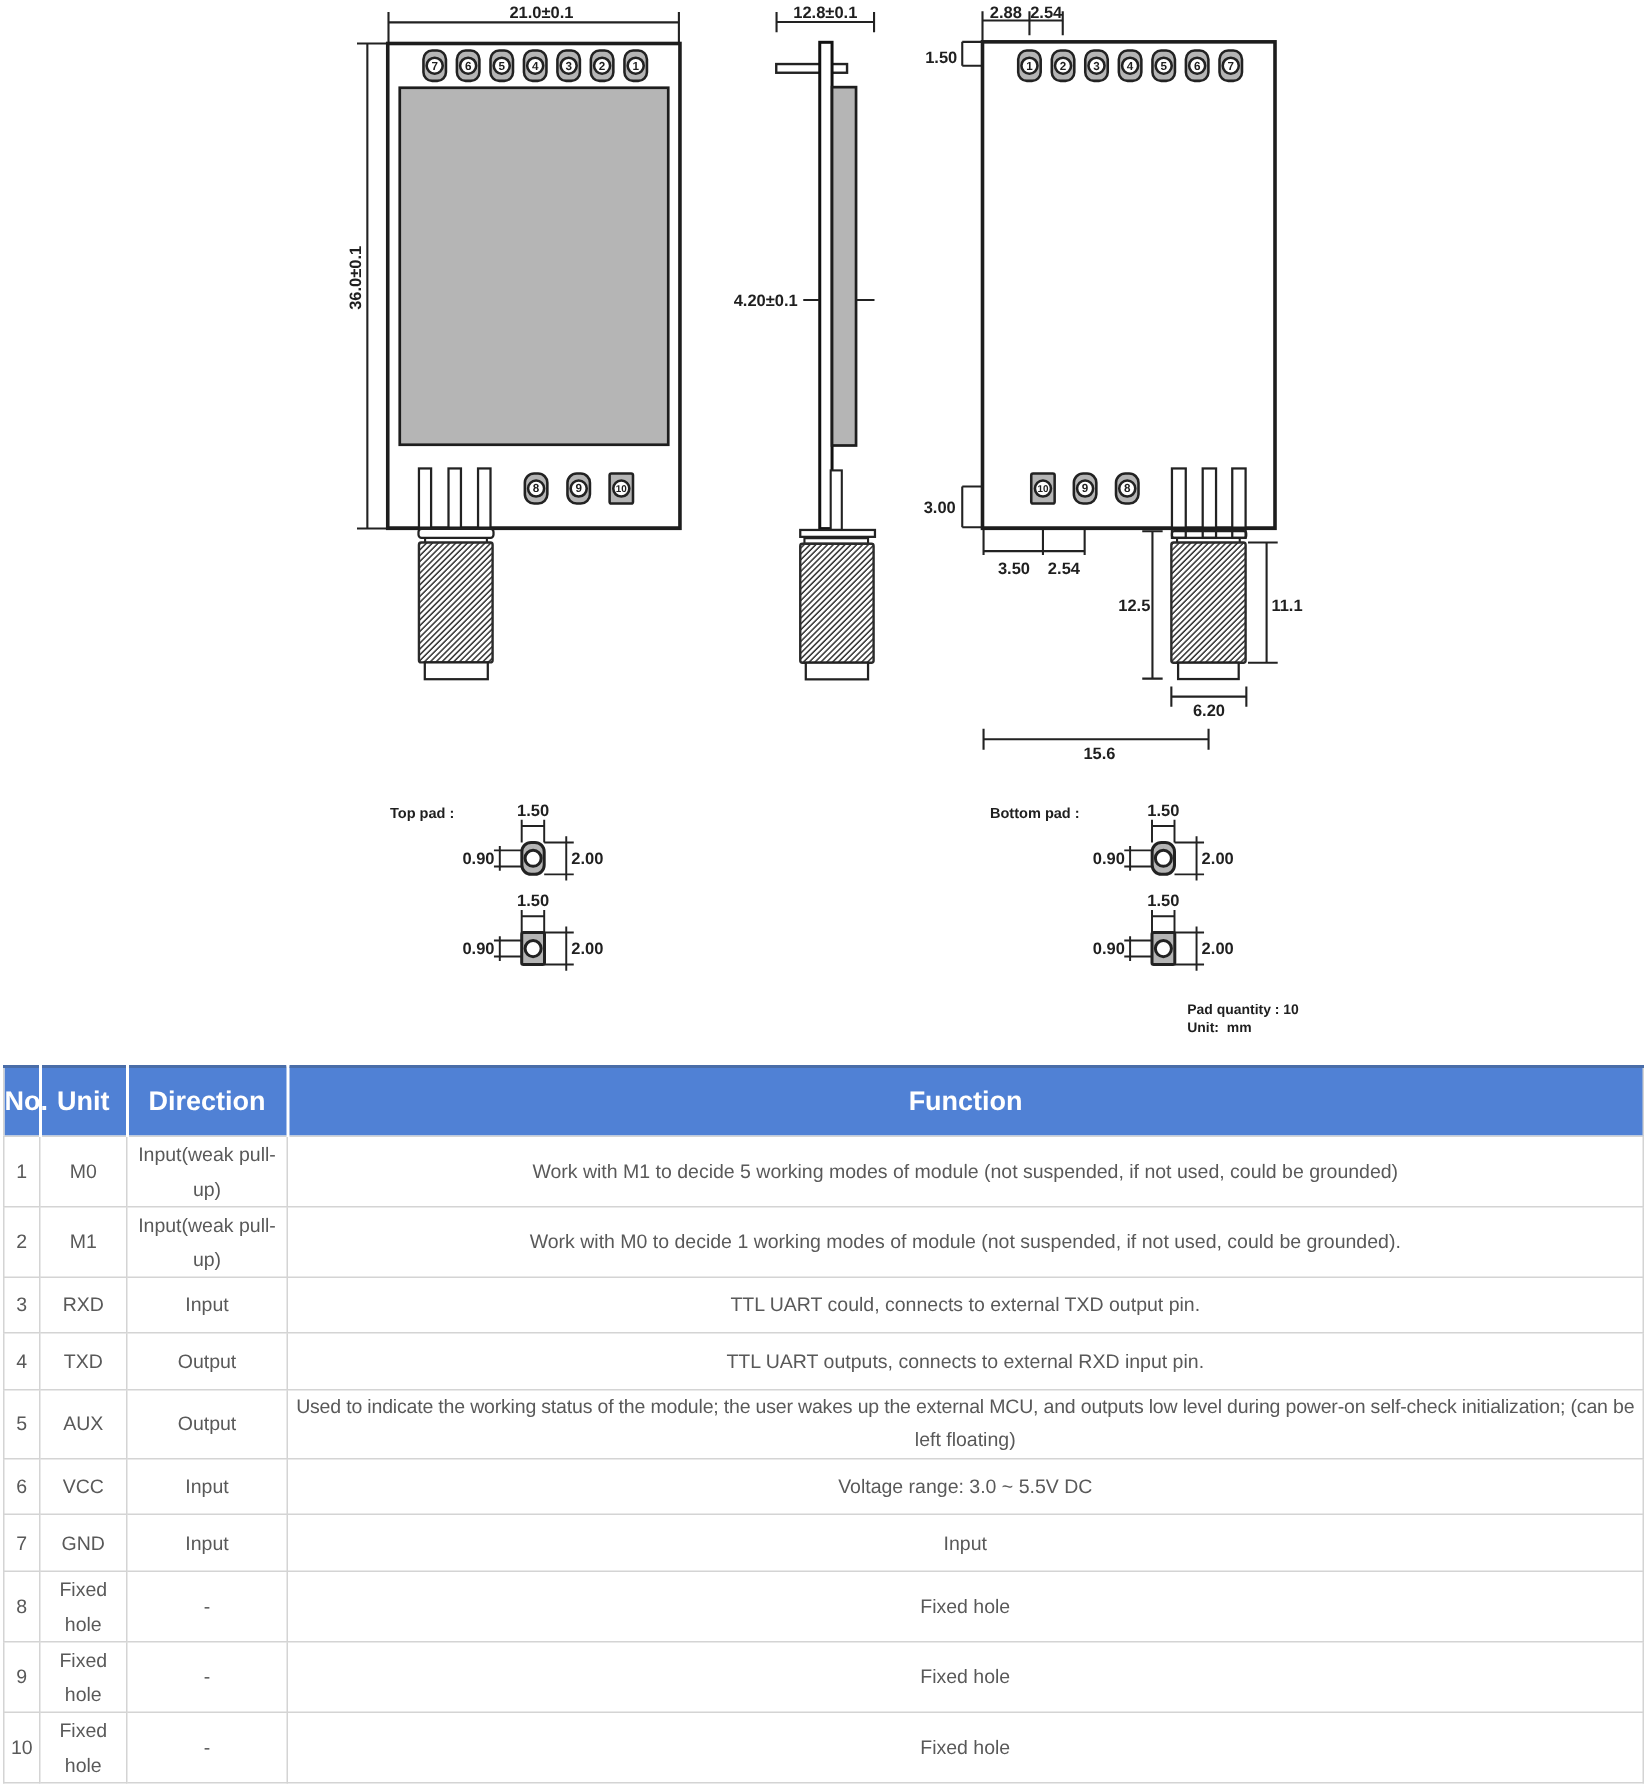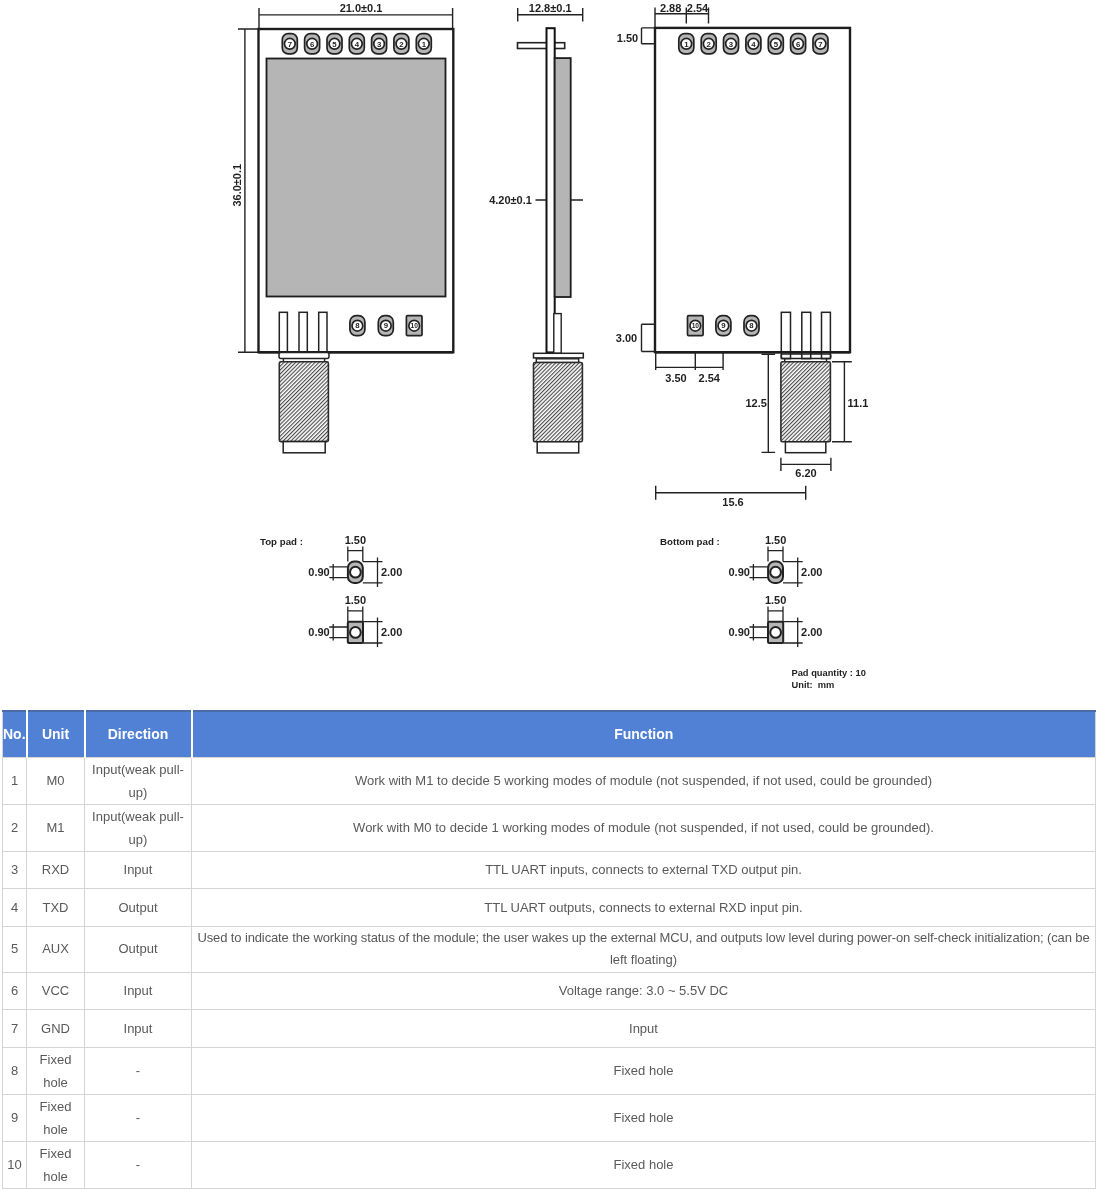--- a/index.html
+++ b/index.html
@@ -1,19 +1,19 @@
 <!DOCTYPE html>
 <html><head>
 <meta charset="utf-8">
 <style>
 html,body{margin:0;padding:0;background:#fff;width:1098px;height:1192px;overflow:hidden;}
 body{font-family:"Liberation Sans", sans-serif;position:relative;}
 #tbl{position:absolute;left:2px;top:710px;width:1094px;border-collapse:collapse;table-layout:fixed;
  font-size:13px;color:#595959;border:1px solid #d4d4d4;border-top:2px solid #4a6da8;}
-#tbl th{background:#5081d5;color:#fff;font-size:14px;font-weight:bold;border-left:2px solid #fff;border-bottom:1px solid #d4d4d4;padding:0;}
+#tbl th{background:#5081d5;color:#fff;font-size:18px;font-weight:bold;border-left:2px solid #fff;border-bottom:1px solid #d4d4d4;padding:0;}
 #tbl th:first-child{border-left:none;}
 #tbl .t5 td{line-height:21.6px;}
 #tbl td{border:1px solid #d4d4d4;text-align:center;vertical-align:middle;padding:0 2px;line-height:23px;overflow:hidden;}
 </style>
 </head>
 <body>
 
 <svg width="1098" height="712" viewBox="0 0 1098 712" font-family="'Liberation Sans', sans-serif" font-weight="bold" fill="#1f1f1f">
 <defs>
 <pattern id="hatch" width="2.75" height="2.75" patternUnits="userSpaceOnUse" patternTransform="rotate(45)">
@@ -374,21 +374,21 @@
         <td>2</td>
         <td>M1</td>
         <td>Input(weak pull-<br>up)</td>
         <td>Work with M0 to decide 1 working modes of module (not suspended, if not used, could be grounded).</td>
       </tr>
 
 <tr style="height:37px">
         <td>3</td>
         <td>RXD</td>
         <td>Input</td>
-        <td>TTL UART inputs, connects to external TXD output pin.</td>
+        <td>TTL UART could, connects to external TXD output pin.</td>
       </tr>
 
 <tr style="height:38px">
         <td>4</td>
         <td>TXD</td>
         <td>Output</td>
         <td>TTL UART outputs, connects to external RXD input pin.</td>
       </tr>
 
 <tr style="height:46px" class="t5">

